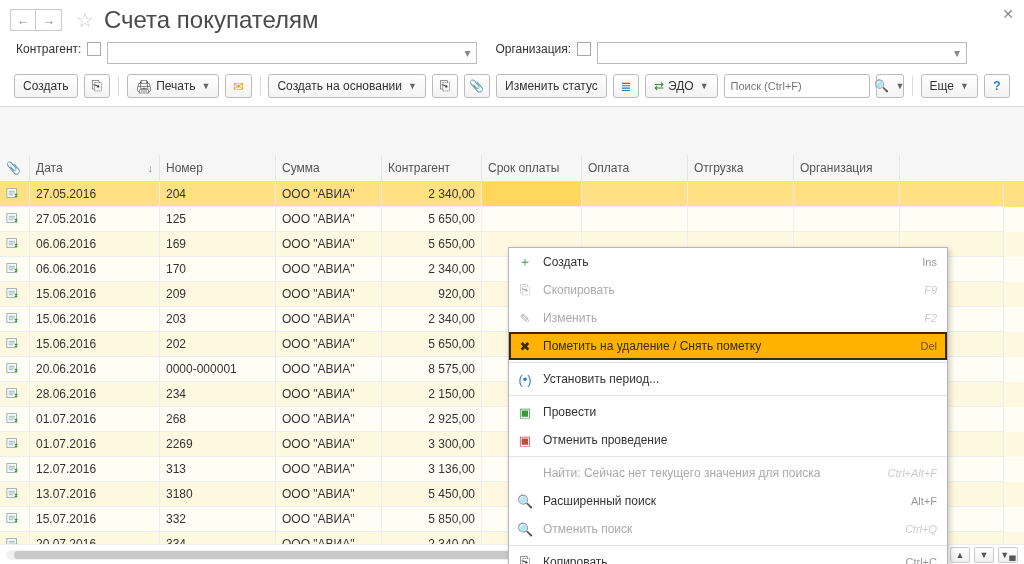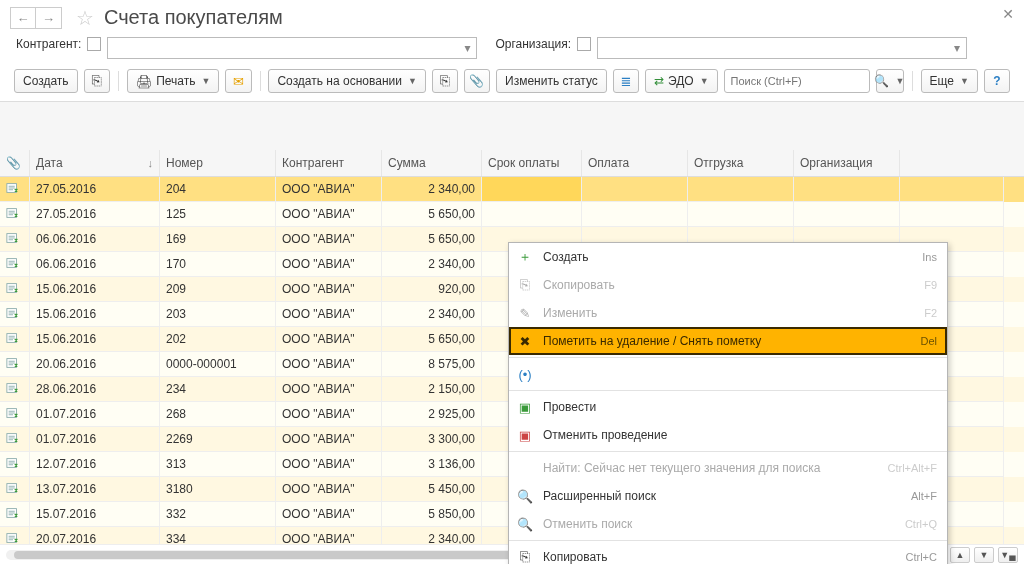--- a/index.html
+++ b/index.html
@@ -28,21 +28,21 @@
     font-size: 13px;
   }
   .nav-btn + .nav-btn { border-left: none; }
   .star {
     margin: 0 10px 0 14px;
     color: #ccc;
     font-size: 20px;
     line-height: 1;
   }
   .title {
-    font-size: 20px;
+    font-size: 24px;
     color: #4a4a4a;
   }
   .close-x {
     position: absolute;
     right: 10px; top: 6px;
     color: #888;
     font-size: 14px;
     cursor: pointer;
   }
 
@@ -185,21 +185,21 @@
     color: #333;
   }
   .ctx-item.disabled { color: #aaa; }
   .ctx-item .ci-icon {
     width: 16px; height: 16px;
     display: flex; align-items: center; justify-content: center;
     font-size: 13px;
   }
   .ctx-item .ci-label { flex: 1; }
   .ctx-item .ci-shortcut { color: #999; font-size: 11px; }
-  .ctx-item.disabled .ci-shortcut { color: #ccc; }
+  .ctx-item.disabled .ci-shortcut { color: #ccc; font-style: italic; }
   .ctx-item.hl {
     background: #ffb300;
     outline: 2px solid #3a2a00;
     outline-offset: -2px;
     color: #3a2a00;
   }
   .ctx-item.hl .ci-shortcut { color: #6b5100; }
   .ctx-sep {
     height: 1px; background: #e2e2e2; margin: 2px 0;
   }
@@ -326,22 +326,22 @@
     </div>
 </div>
 
 <div class="grid">
   <div class="grid-head">
     <div class="gh">
         <span class="clip"></span>
       </div>
     <div class="gh sort">Дата</div>
     <div class="gh">Номер</div>
+    <div class="gh">Сумма</div>
     <div class="gh">Контрагент</div>
-    <div class="gh">Сумма</div>
     <div class="gh">Срок оплаты</div>
     <div class="gh">Оплата</div>
     <div class="gh">Отгрузка</div>
     <div class="gh">Организация</div>
   </div>
   <div class="grid-body" id="grid-body">
       <div class="grid-row selected">
         <div class="gc icon">
           <span class="doc-icon"><svg viewBox="0 0 16 12">
               <rect x="1" y="1" width="11" height="10" fill="#fff" stroke="#8aa" stroke-width="1"></rect>
@@ -630,20 +630,21 @@
       <span class="ci-shortcut">F2</span>
     </div>
     <div class="ctx-item hl">
       <span class="ci-icon">✖</span>
       <span class="ci-label">Пометить на удаление / Снять пометку</span>
       <span class="ci-shortcut">Del</span>
     </div>
     <div class="ctx-sep"></div>
     <div class="ctx-item">
       <span class="ci-icon" style="color:#2b7fc4">(•)</span>
+      <span class="ci-label">Установить период...</span>
     </div>
     <div class="ctx-sep"></div>
     <div class="ctx-item">
       <span class="ci-icon" style="color:#3a9a3a">▣</span>
       <span class="ci-label">Провести</span>
     </div>
     <div class="ctx-item">
       <span class="ci-icon" style="color:#c44">▣</span>
       <span class="ci-label">Отменить проведение</span>
     </div>

